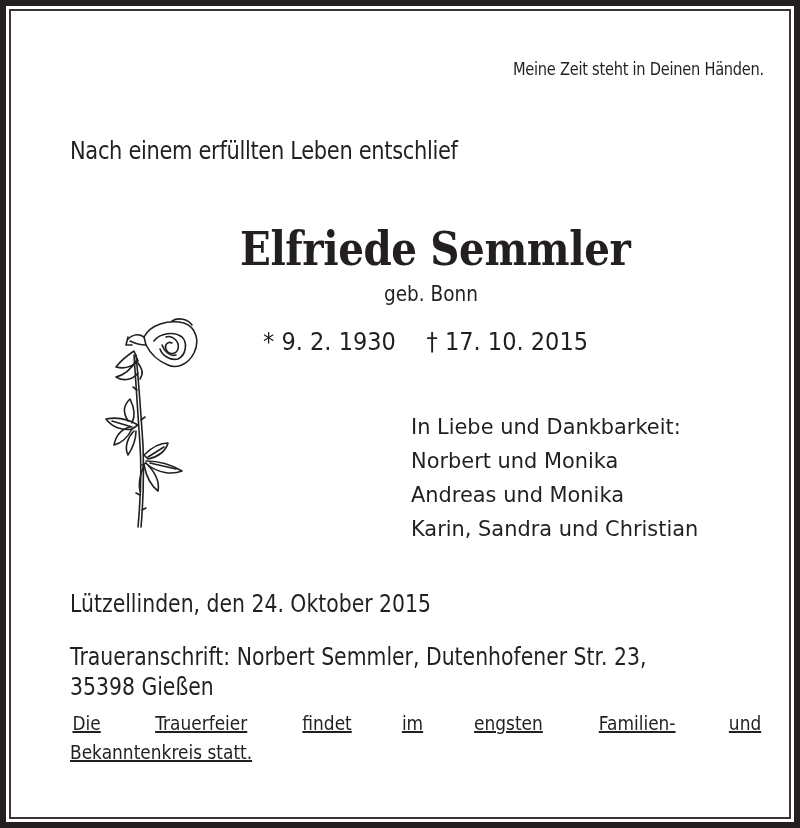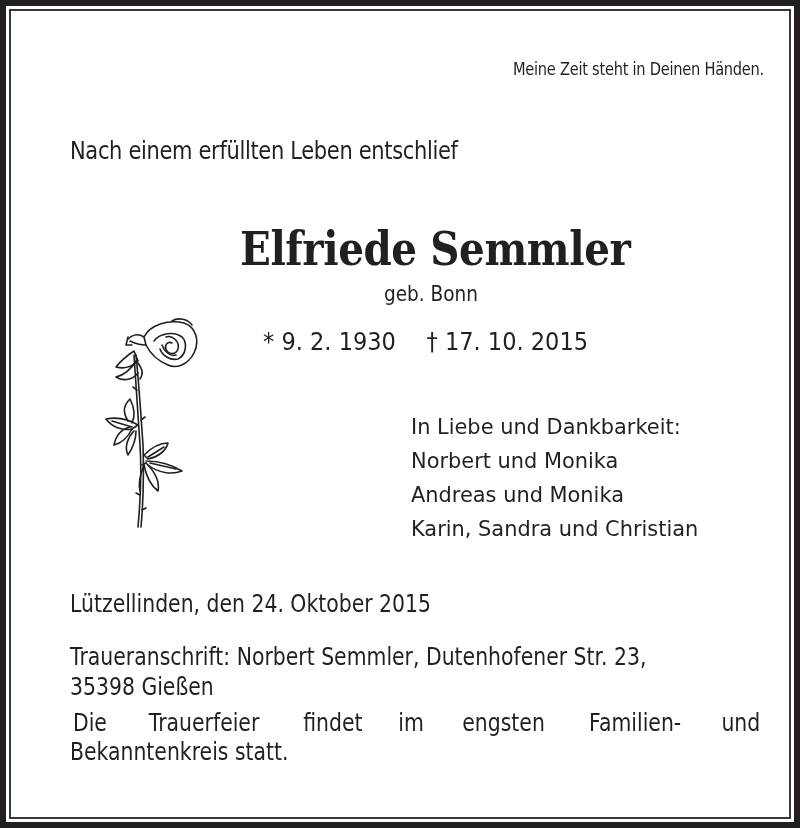--- a/index.html
+++ b/index.html
@@ -125,22 +125,23 @@
       line-height: 30px;
       transform: scaleX(0.85);
       transform-origin: left top;
       white-space: nowrap;
     }
     .ceremony {
       position: absolute;
       left: 54px;
       top: 709px;
       width: 694px;
-      font-size: 24px;
+      font-size: 20px;
       line-height: 29px;
+      text-decoration: underline;
     }
     .ceremony .line1 {
       display: flex;
       justify-content: space-between;
       white-space: nowrap;
     }
     .ceremony .line1 span {
       display: inline-block;
       transform: scaleX(0.85);
     }

